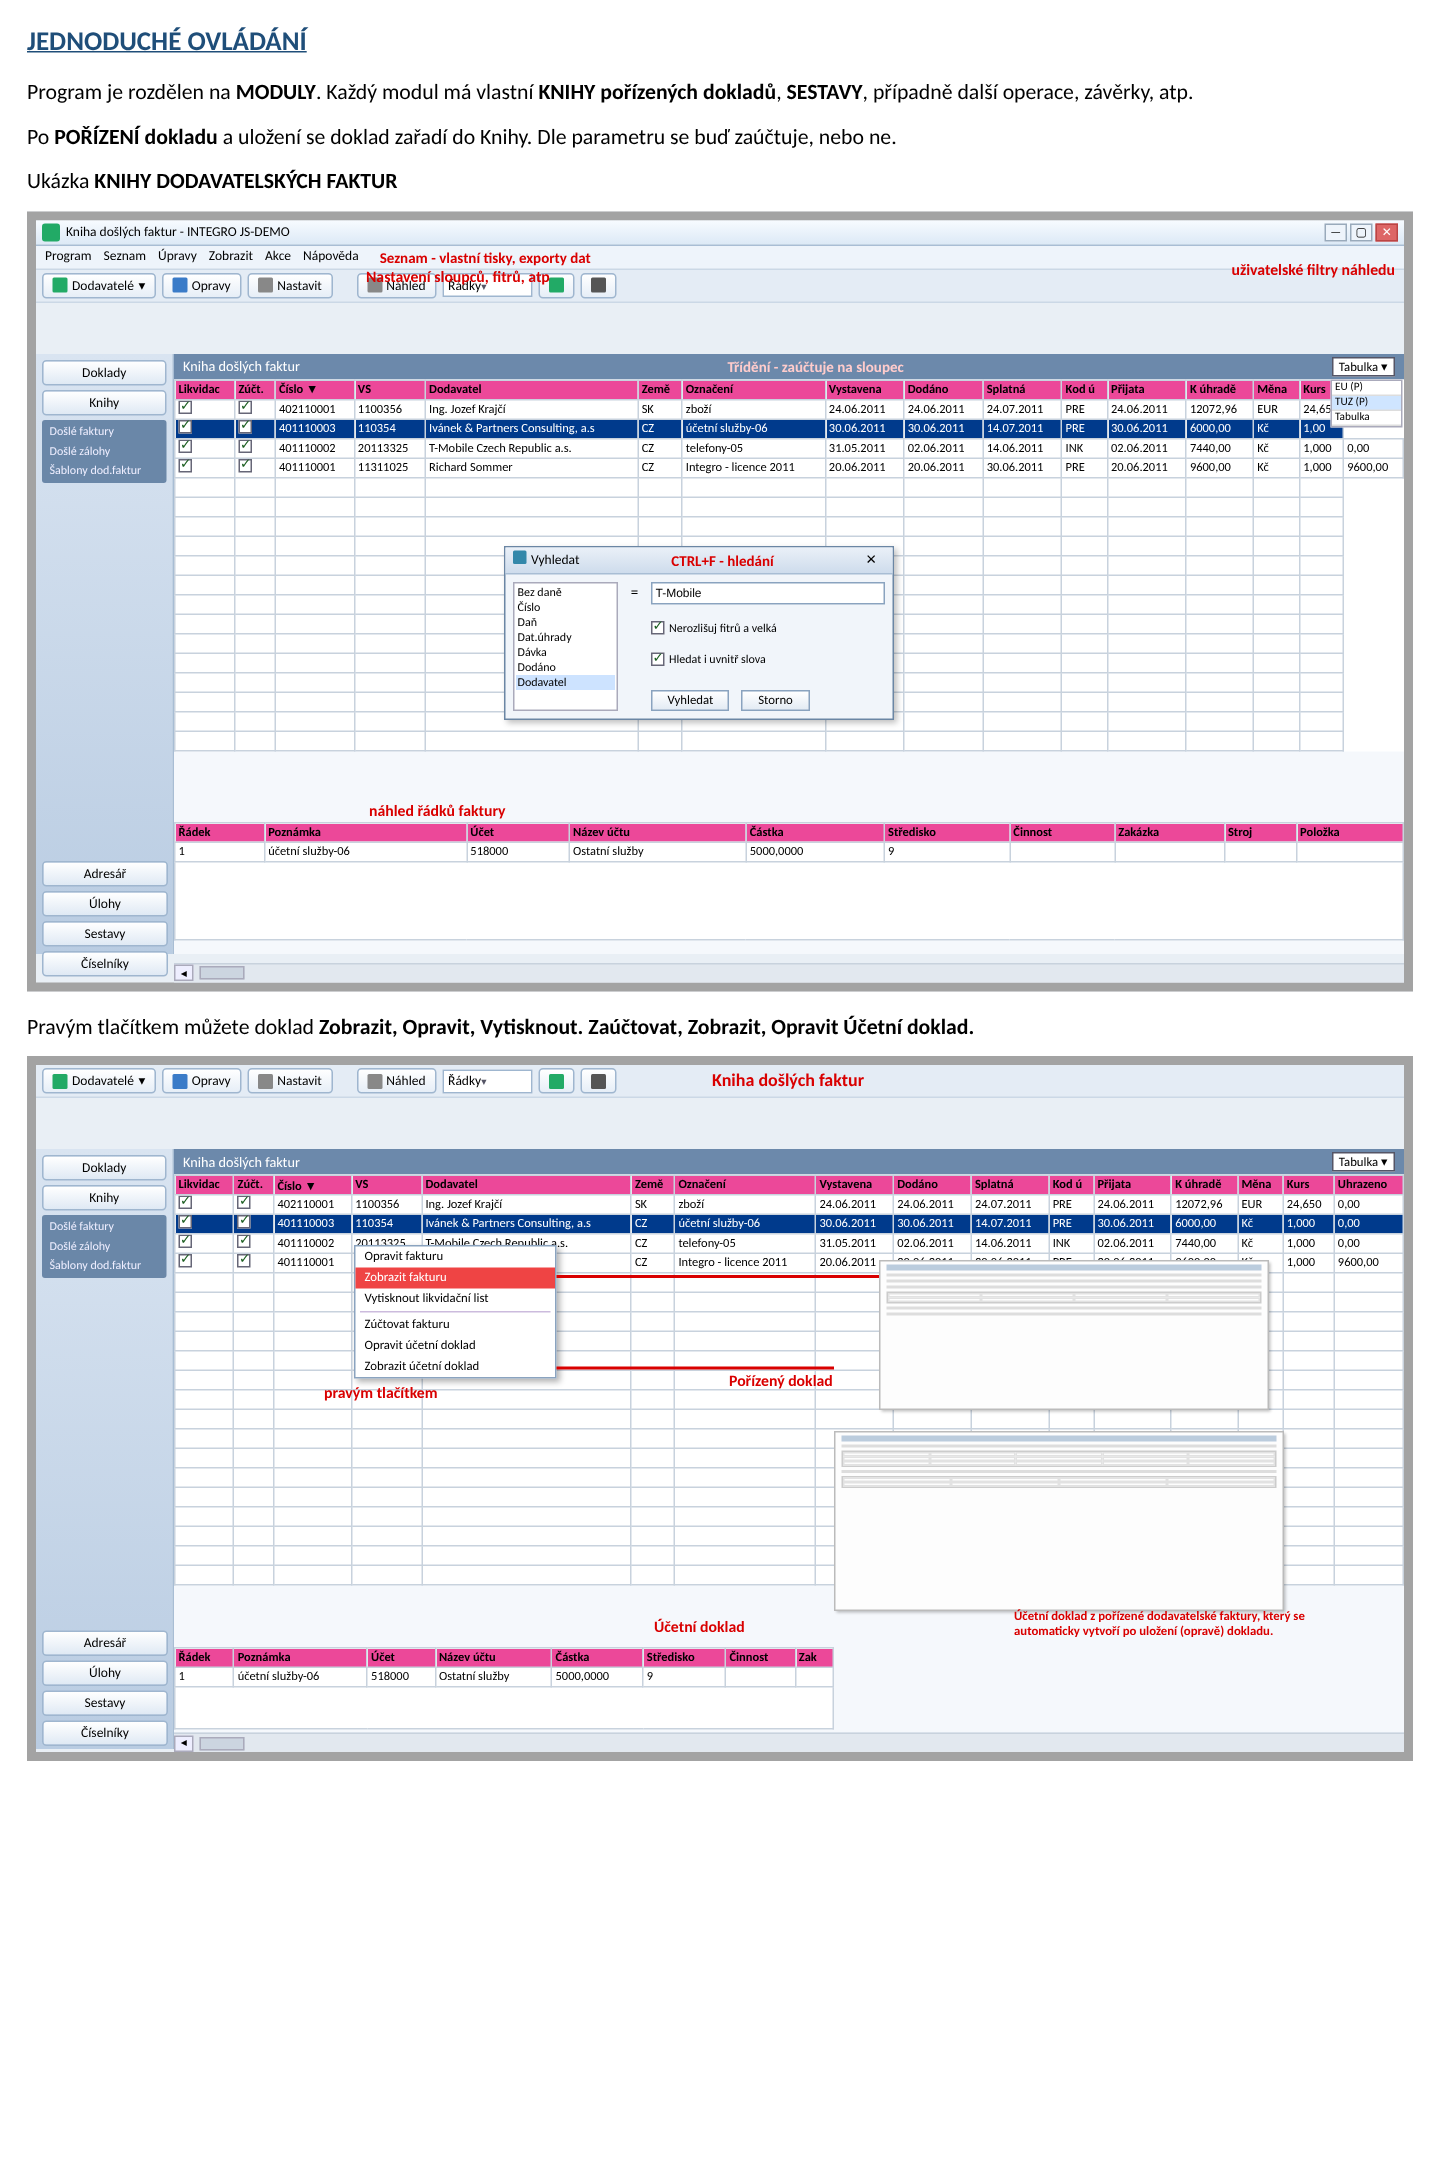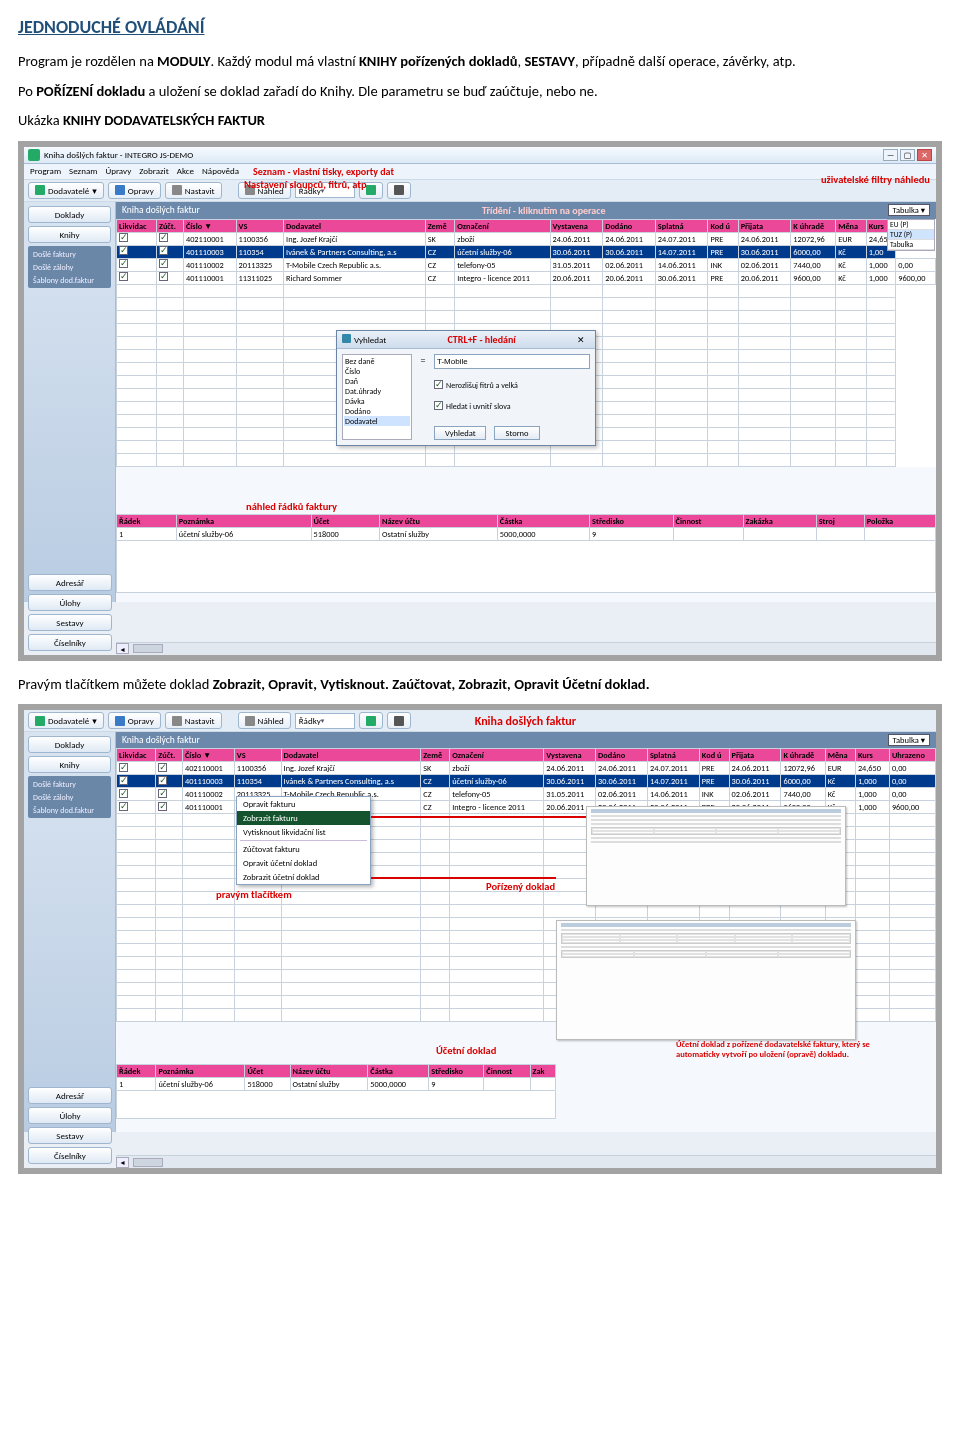--- a/index.html
+++ b/index.html
@@ -23,21 +23,21 @@
   .ann-red { color:#d90000; font-weight:bold; font-size:10px; }
   .ann-inline { margin-left: 6px; }
 
   .toolbar { display:flex; align-items:center; padding:2px 4px; gap:4px; background:#e4ecf5; border-bottom:1px solid #cbd8e6; height:22px;}
   .side-btn, .tbtn { display:inline-flex; align-items:center; gap:3px; background: linear-gradient(#fff,#e6eef7); border:1px solid #9fb6cf; border-radius:3px; padding:1px 6px; font-size:9px; height:17px;}
   .ico-s { width:10px; height:10px; display:inline-block; border-radius:1px;}
   .ico-green{background:#2a6;} .ico-blue{background:#3a7bc8;} .ico-gray{background:#888;} .ico-prn{background:#555;}
   .dd-field { border:1px solid #9fb6cf; background:#fff; height:16px; display:inline-flex; align-items:center; padding:0 3px; font-size:9px; min-width:60px; }
   .dd-field .chev{font-size:7px;color:#556;}
 
-  .body-row { display:flex; }
+  .body-row { display:flex;margin-top:34px; }
   .sidebar { width:92px; background: linear-gradient(#d9e4f1,#b9cce2); border-right:1px solid #a8bdd4; padding:4px 4px 2px 4px; display:flex; flex-direction:column; gap:3px;}
   .side-item { background:linear-gradient(#fff,#dfe9f4); border:1px solid #9fb6cf; border-radius:3px; padding:2px 4px; font-size:9px; text-align:center; }
   .side-sub { font-size:8px; color:#eef; padding:1px 2px; }
   .side-sub-group{ background:#6a87a8; padding:2px 3px; display:flex; flex-direction:column; gap:1px; border-radius:2px;}
   .main { flex:1; background:#f5f8fc; }
   .kniha-hdr { background:#6c89ab; color:#fff; font-size:9.5px; padding:2px 6px; display:flex; align-items:center; justify-content:space-between;}
   .kniha-hdr .right-box{ display:flex; align-items:center; gap:2px;}
   .kniha-hdr .tabulka{ background:#fff; color:#000; border:1px solid #556; padding:0 4px; font-size:8.5px;}
 
   table.grid { border-collapse:collapse; width:100%; font-size:8.3px; background:#fff;}
@@ -61,21 +61,21 @@
   .dialog .list .sel{ background:#cde3ff;}
   .dialog .r{ flex:1; display:flex; flex-direction:column; gap:4px; font-size:8px;justify-content:space-between;}
   .dialog input[type=text]{ border:1px solid #8aa3bf; height:15px; width:100%; font-size:8px; padding:0 2px;}
   .dialog .chk-row{ display:flex; align-items:center; gap:3px;}
   .dialog .bns{ display:flex; gap:8px; margin-top:4px;}
   .dialog .dlgbtn{ border:1px solid #8aa3bf; background:linear-gradient(#fff,#e3ebf4); padding:1px 10px; font-size:8.5px;}
 
   
   .ctx { position:absolute; background:#fff; border:1px solid #8aa3bf; box-shadow:2px 2px 4px rgba(0,0,0,.3); font-size:8.5px; width:135px;}
   .ctx div{ padding:2px 6px; }
-  .ctx div.hl{ background:#14532d; color:#fff;}
+  .ctx div.hl{ background:#ef4444; color:#fff;}
   .ctx hr{ border:none; border-top:1px solid #cbd; margin:1px 3px;}
 
   
   .ann { position:absolute; color:#d90000; font-weight:bold; font-size:10.5px; }
   .ann-line { position:absolute; background:#d90000; height:1.5px; }
 
   
   .mini-doc { position:absolute; background:#fdfdfd; border:1px solid #bbb; box-shadow:1px 1px 2px rgba(0,0,0,.25); }
   .mini-doc .mline{ height:2px; background:#ddd; margin:2px 4px;}
   .mini-doc .mhead{ height:4px; background:#bcd; margin:2px 4px;}
@@ -162,21 +162,21 @@
       <div class="side-item">Knihy</div>
       <div class="side-sub-group">
         <div class="side-sub">Došlé faktury</div>
         <div class="side-sub">Došlé zálohy</div>
         <div class="side-sub">Šablony dod.faktur</div>
       </div>
     </div>
     <div class="main" style="position:relative;">
       <div class="kniha-hdr">
         <span>Kniha došlých faktur</span>
-        <span class="ann-red" style="color:#ffcccc;">Třídění - kliknutím na operace</span>
+        <span class="ann-red" style="color:#ffcccc;">Třídění - zaúčtuje na sloupec</span>
         <span class="right-box">
             <span class="tabulka"><span>Tabulka</span> ▾</span>
           </span>
       </div>
 
       <div class="filter-strip" style="top:17px;">
         <div>EU (P)</div>
         <div class="selblue">TUZ (P)</div>
         <div>Tabulka</div>
       </div>

